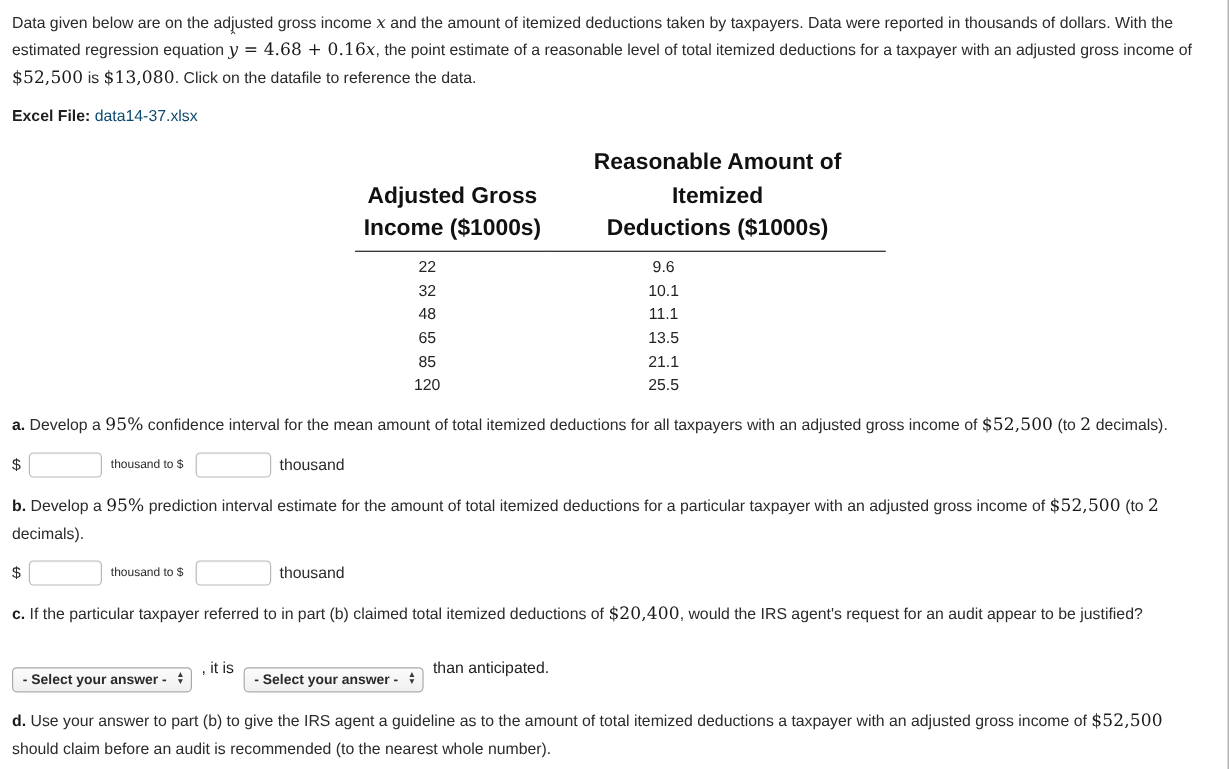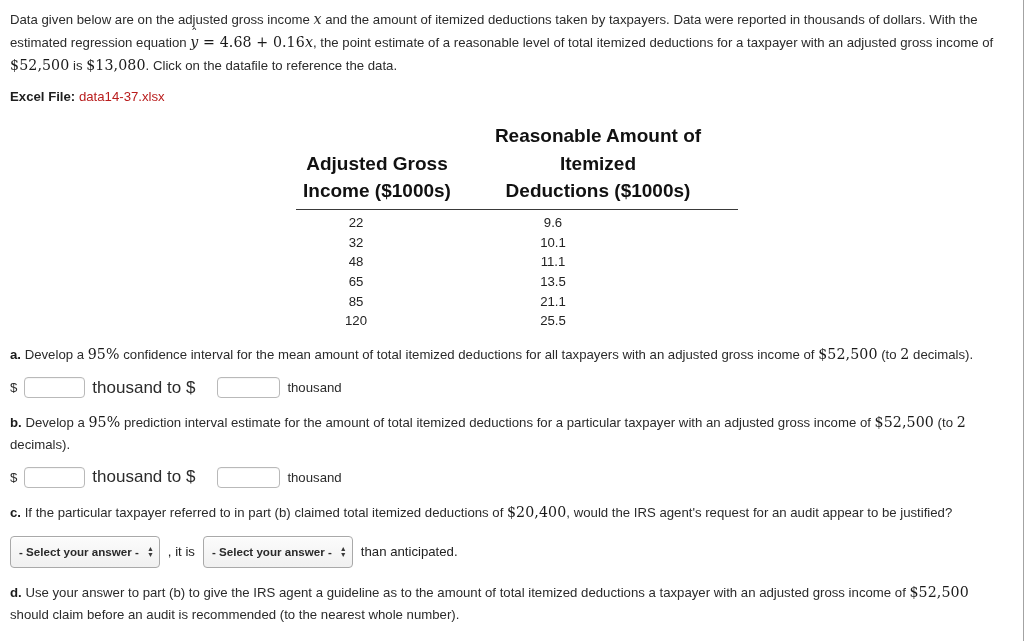--- a/index.html
+++ b/index.html
@@ -57,21 +57,21 @@
   }
   .excel-line {
     font-size: 13.2px;
     margin: 12px 0 0 0;
   }
   .excel-label {
     font-weight: bold;
     color: #1f1f1f;
   }
   .excel-link {
-    color: #b91c1c;
+    color: #0c4a6e;
     text-decoration: none;
     cursor: pointer;
   }
 
   
   .table-wrap {
     margin: 18px 0 0 0;
     display: flex;
     justify-content: flex-start;
     padding-left: 286px;
@@ -107,21 +107,21 @@
   .qblock { margin-top: 13px; }
   .qlabel { font-weight: bold; color: #1a1a1a; }
   .answer-row {
     display: flex;
     align-items: center;
     font-size: 13.2px;
     margin-top: 11px;
     gap: 0;
   }
   .dollar { margin-right: 7px; color: #2b2b2b; font-size: 13.2px; }
-  .txt-between { margin: 0 22px 0 7px; color: #2b2b2b; font-size: 17px; }
+  .txt-between { margin: 0 10px 0 7px; color: #2b2b2b; font-size: 10px; }
   .txt-after { margin-left: 7px; color: #2b2b2b; font-size: 13.2px; }
   input.blank {
     width: 61px;
     height: 21px;
     box-sizing: border-box;
     border: 1px solid #b9b9b9;
     border-radius: 4px;
     background: #ffffff;
     box-shadow: inset 0 1px 1px rgba(0,0,0,0.045);
     font-family: "Liberation Sans", sans-serif;
@@ -129,33 +129,34 @@
     padding: 0 4px;
     outline: none;
   }
   input.blank.wide { width: 63px; }
 
   
   .sel {
     position: relative;
     display: inline-flex;
     align-items: center;
-    height: 32px;
+    height: 21px;
     box-sizing: border-box;
     border: 1px solid #a9a9a9;
     border-radius: 4px;
     background: linear-gradient(to bottom, #fcfcfc 0%, #f0f0f0 100%);
     box-shadow: 0 1px 0 rgba(255,255,255,0.8) inset;
     padding: 0 20px 0 8px;
     font-size: 11.6px;
     font-weight: bold;
     color: #2a2a2a;
     white-space: nowrap;
     cursor: pointer;
     user-select: none;
+    margin-top: 20px;
   }
   .sel .stepper {
     position: absolute;
     right: 5px;
     top: 50%;
     transform: translateY(-50%);
     display: flex;
     flex-direction: column;
     line-height: 0;
   }

